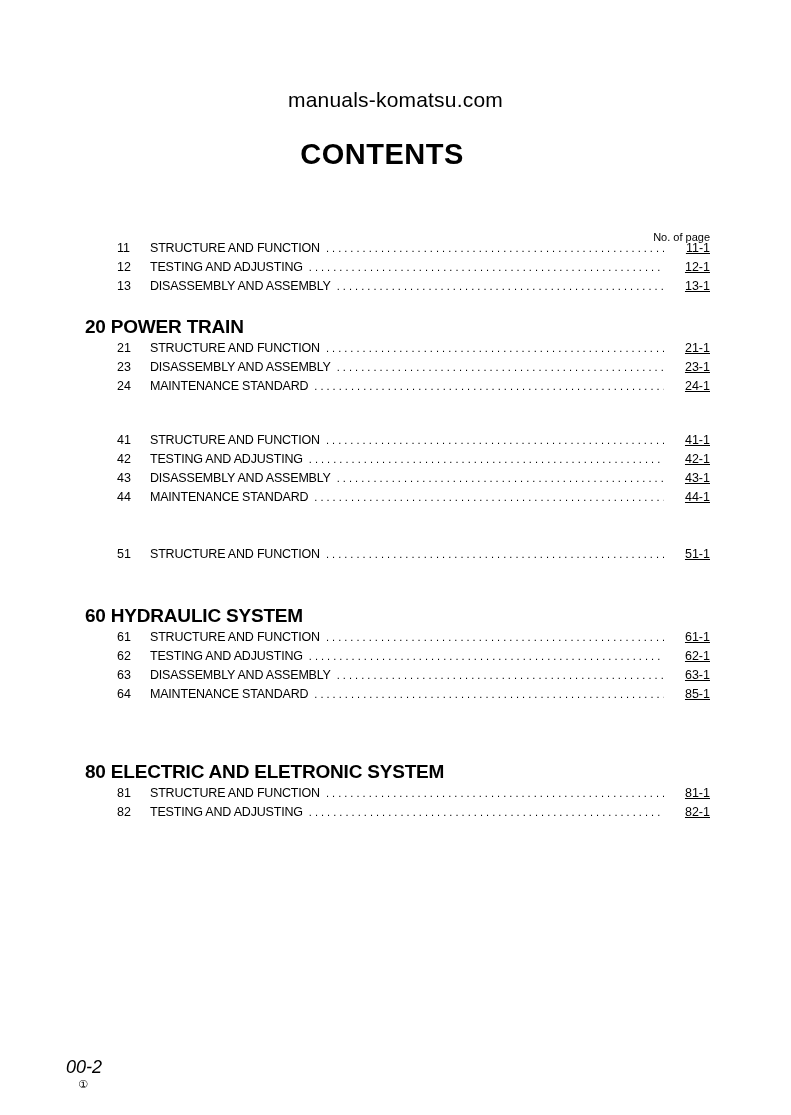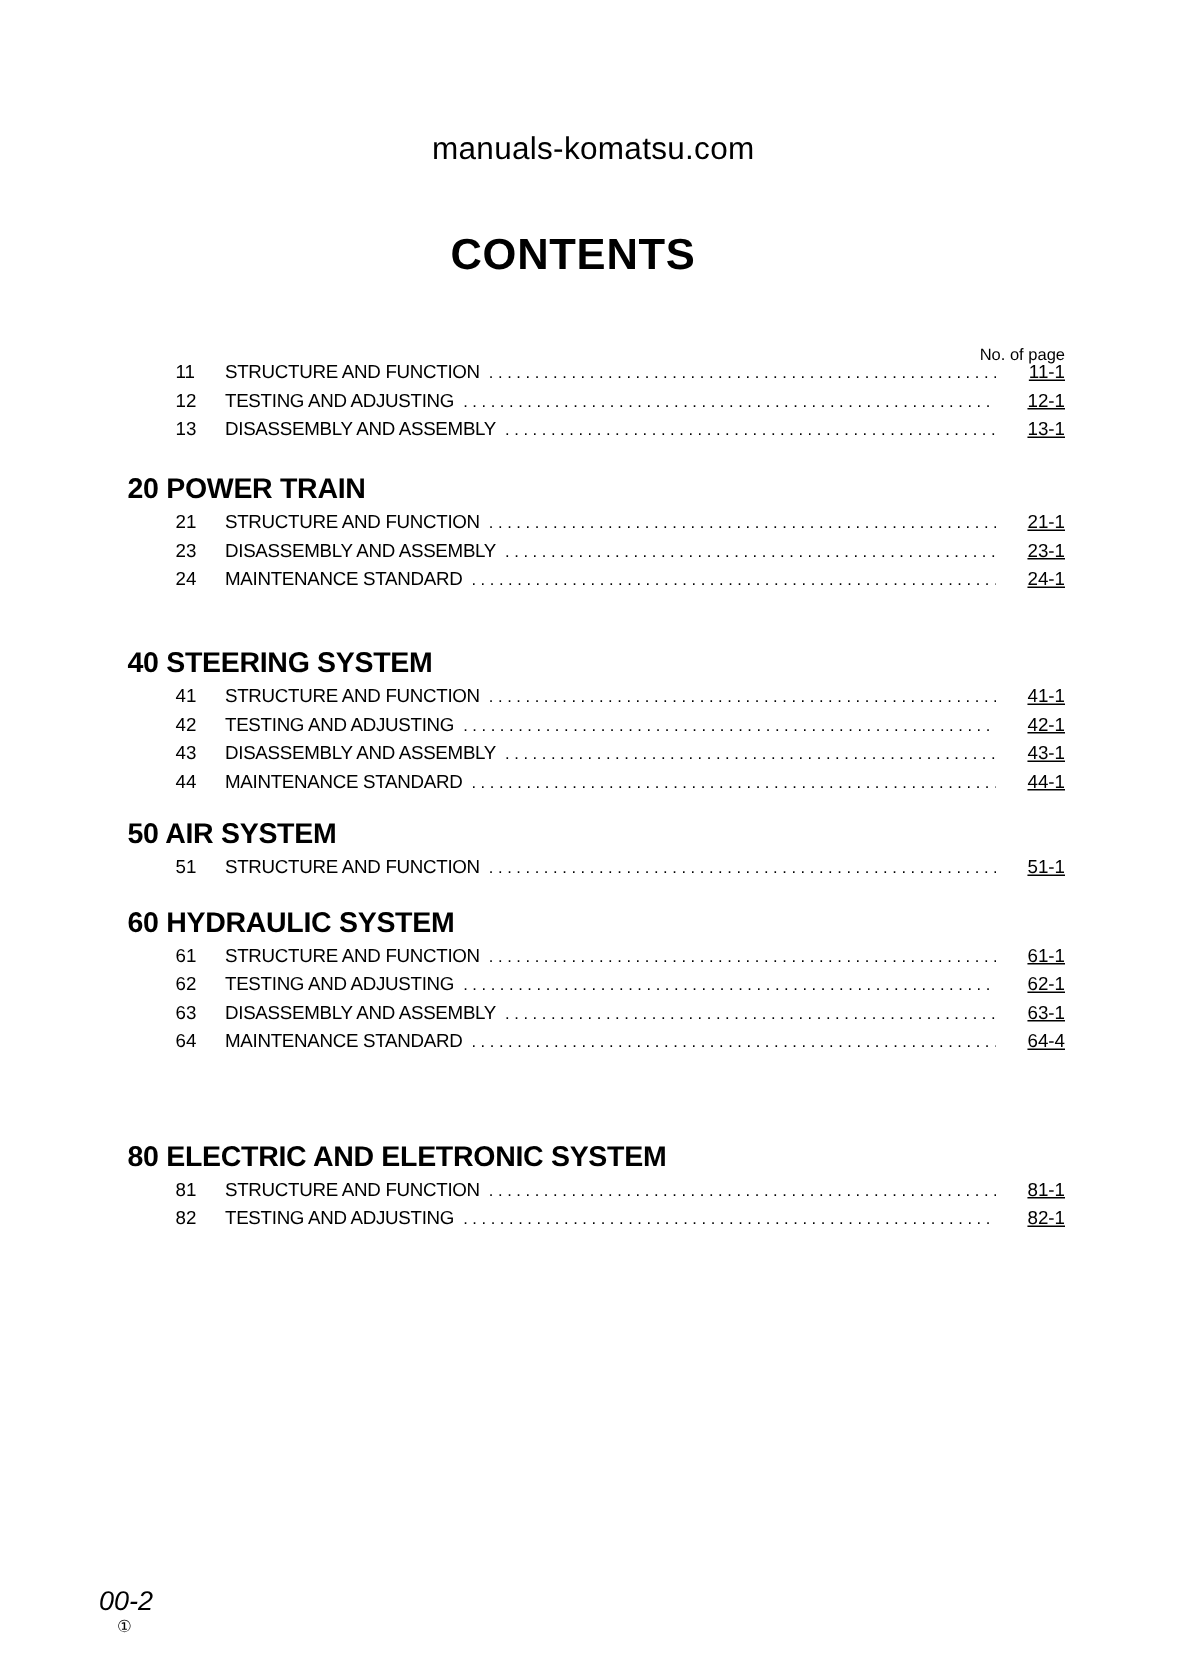--- a/index.html
+++ b/index.html
@@ -19,21 +19,21 @@
       position: absolute;
       top: 88px;
       left: 0;
       width: 791px;
       text-align: center;
       font-size: 21px;
       letter-spacing: 0.2px;
     }
     .page-title {
       position: absolute;
-      top: 154px;
+      top: 138px;
       left: 0;
       width: 764px;
       text-align: center;
       font-size: 29px;
       font-weight: bold;
       letter-spacing: 0.5px;
     }
     .col-header {
       position: absolute;
       top: 231px;
@@ -153,21 +153,20 @@
     </div>
     <div class="entry">
       <span class="entry-num">24</span>
       <span class="entry-label">MAINTENANCE STANDARD</span>
       <span class="entry-dots"></span>
       <span class="entry-page">24-1</span>
     </div>
   </div>
 
   <div class="section" style="top:431px;">
-    <div class="section-title">40 STEERING SYSTEM</div>
     <div class="entry">
       <span class="entry-num">41</span>
       <span class="entry-label">STRUCTURE AND FUNCTION</span>
       <span class="entry-dots"></span>
       <span class="entry-page">41-1</span>
     </div>
     <div class="entry">
       <span class="entry-num">42</span>
       <span class="entry-label">TESTING AND ADJUSTING</span>
       <span class="entry-dots"></span>
@@ -181,21 +180,20 @@
     </div>
     <div class="entry">
       <span class="entry-num">44</span>
       <span class="entry-label">MAINTENANCE STANDARD</span>
       <span class="entry-dots"></span>
       <span class="entry-page">44-1</span>
     </div>
   </div>
 
   <div class="section" style="top:545px;">
-    <div class="section-title">50 AIR SYSTEM</div>
     <div class="entry">
       <span class="entry-num">51</span>
       <span class="entry-label">STRUCTURE AND FUNCTION</span>
       <span class="entry-dots"></span>
       <span class="entry-page">51-1</span>
     </div>
   </div>
 
   <div class="section" style="top:604px;">
     <div class="section-title">60 HYDRAULIC SYSTEM</div>
@@ -214,21 +212,21 @@
     <div class="entry">
       <span class="entry-num">63</span>
       <span class="entry-label">DISASSEMBLY AND ASSEMBLY</span>
       <span class="entry-dots"></span>
       <span class="entry-page">63-1</span>
     </div>
     <div class="entry">
       <span class="entry-num">64</span>
       <span class="entry-label">MAINTENANCE STANDARD</span>
       <span class="entry-dots"></span>
-      <span class="entry-page">64-4</span>
+      <span class="entry-page">85-1</span>
     </div>
   </div>
 
   <div class="section" style="top:719px;margin-top:41px;">
     <div class="section-title">80 ELECTRIC AND ELETRONIC SYSTEM</div>
     <div class="entry">
       <span class="entry-num">81</span>
       <span class="entry-label">STRUCTURE AND FUNCTION</span>
       <span class="entry-dots"></span>
       <span class="entry-page">81-1</span>

